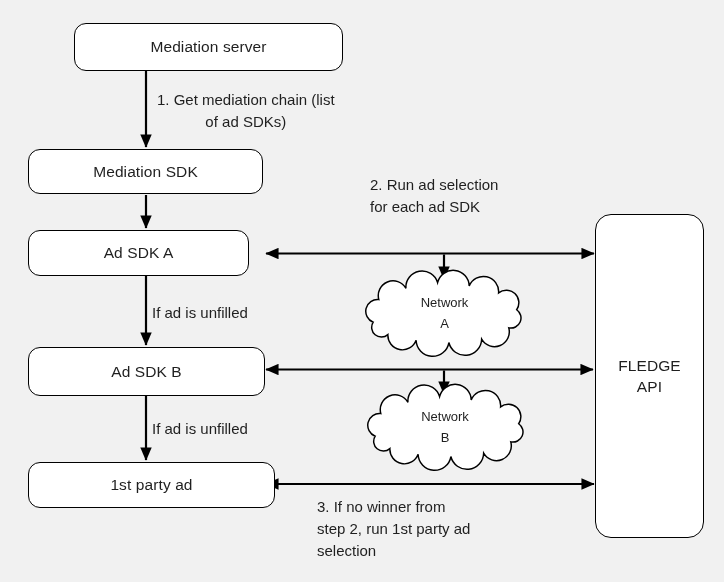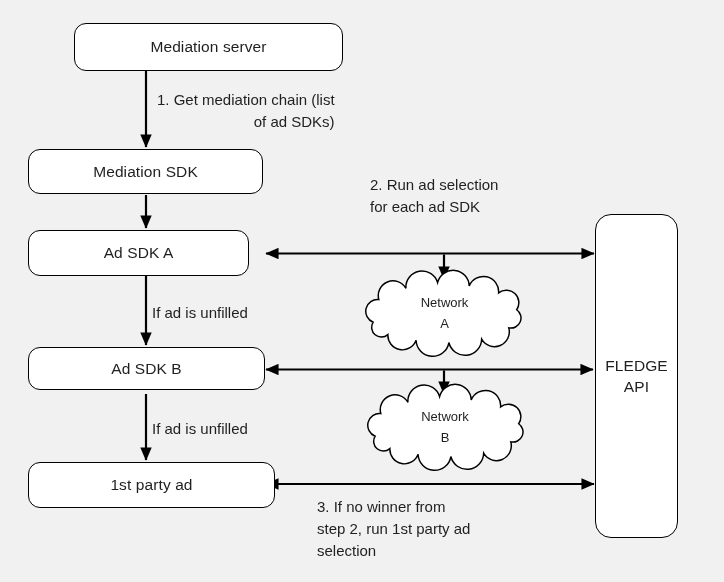--- a/index.html
+++ b/index.html
@@ -31,31 +31,31 @@
     justify-content: center;
     text-align: center;
     font-size: 15.5px;
     letter-spacing: 0.1px;
     box-sizing: border-box;
     white-space: pre-line;
   }
   .node-mediation-server { left: 29px;  top: 23px;  width: 269px; height: 48px; margin-left: 45px; }
   .node-mediation-sdk    { left: 28px;  top: 149px; width: 235px; height: 45px; }
   .node-ad-sdk-a         { left: 28px;  top: 230px; width: 221px; height: 46px; }
-  .node-ad-sdk-b         { left: 28px;  top: 347px; width: 237px; height: 43px; }
+  .node-ad-sdk-b         { left: 28px;  top: 347px; width: 237px; height: 49px; }
   .node-first-party-ad   { left: 28px;  top: 462px; width: 247px; height: 46px; }
-  .node-fledge-api       { left: 595px; top: 214px; width: 83px; height: 324px;
+  .node-fledge-api       { left: 595px; top: 214px; width: 109px; height: 324px;
                            border-radius: 16px; line-height: 21px; }
   .annotation {
     position: absolute;
     font-size: 15px;
     line-height: 22px;
     white-space: pre-line;
   }
-  .ann-step1     { left: 157px; top: 89px;  text-align: right; }
+  .ann-step1     { left: 157px; top: 89px;  text-align: center; }
   .ann-step2     { left: 370px; top: 174px; width: 152px; text-align: left; }
   .ann-unfilled-a{ left: 152px; top: 302px; }
   .ann-unfilled-b{ left: 152px; top: 418px; }
   .ann-step3     { left: 280px; top: 496px; text-align: left; margin-left: 37px; }
   .cloud-label {
     position: absolute;
     display: flex;
     flex-direction: column;
     align-items: center;
     justify-content: center;

